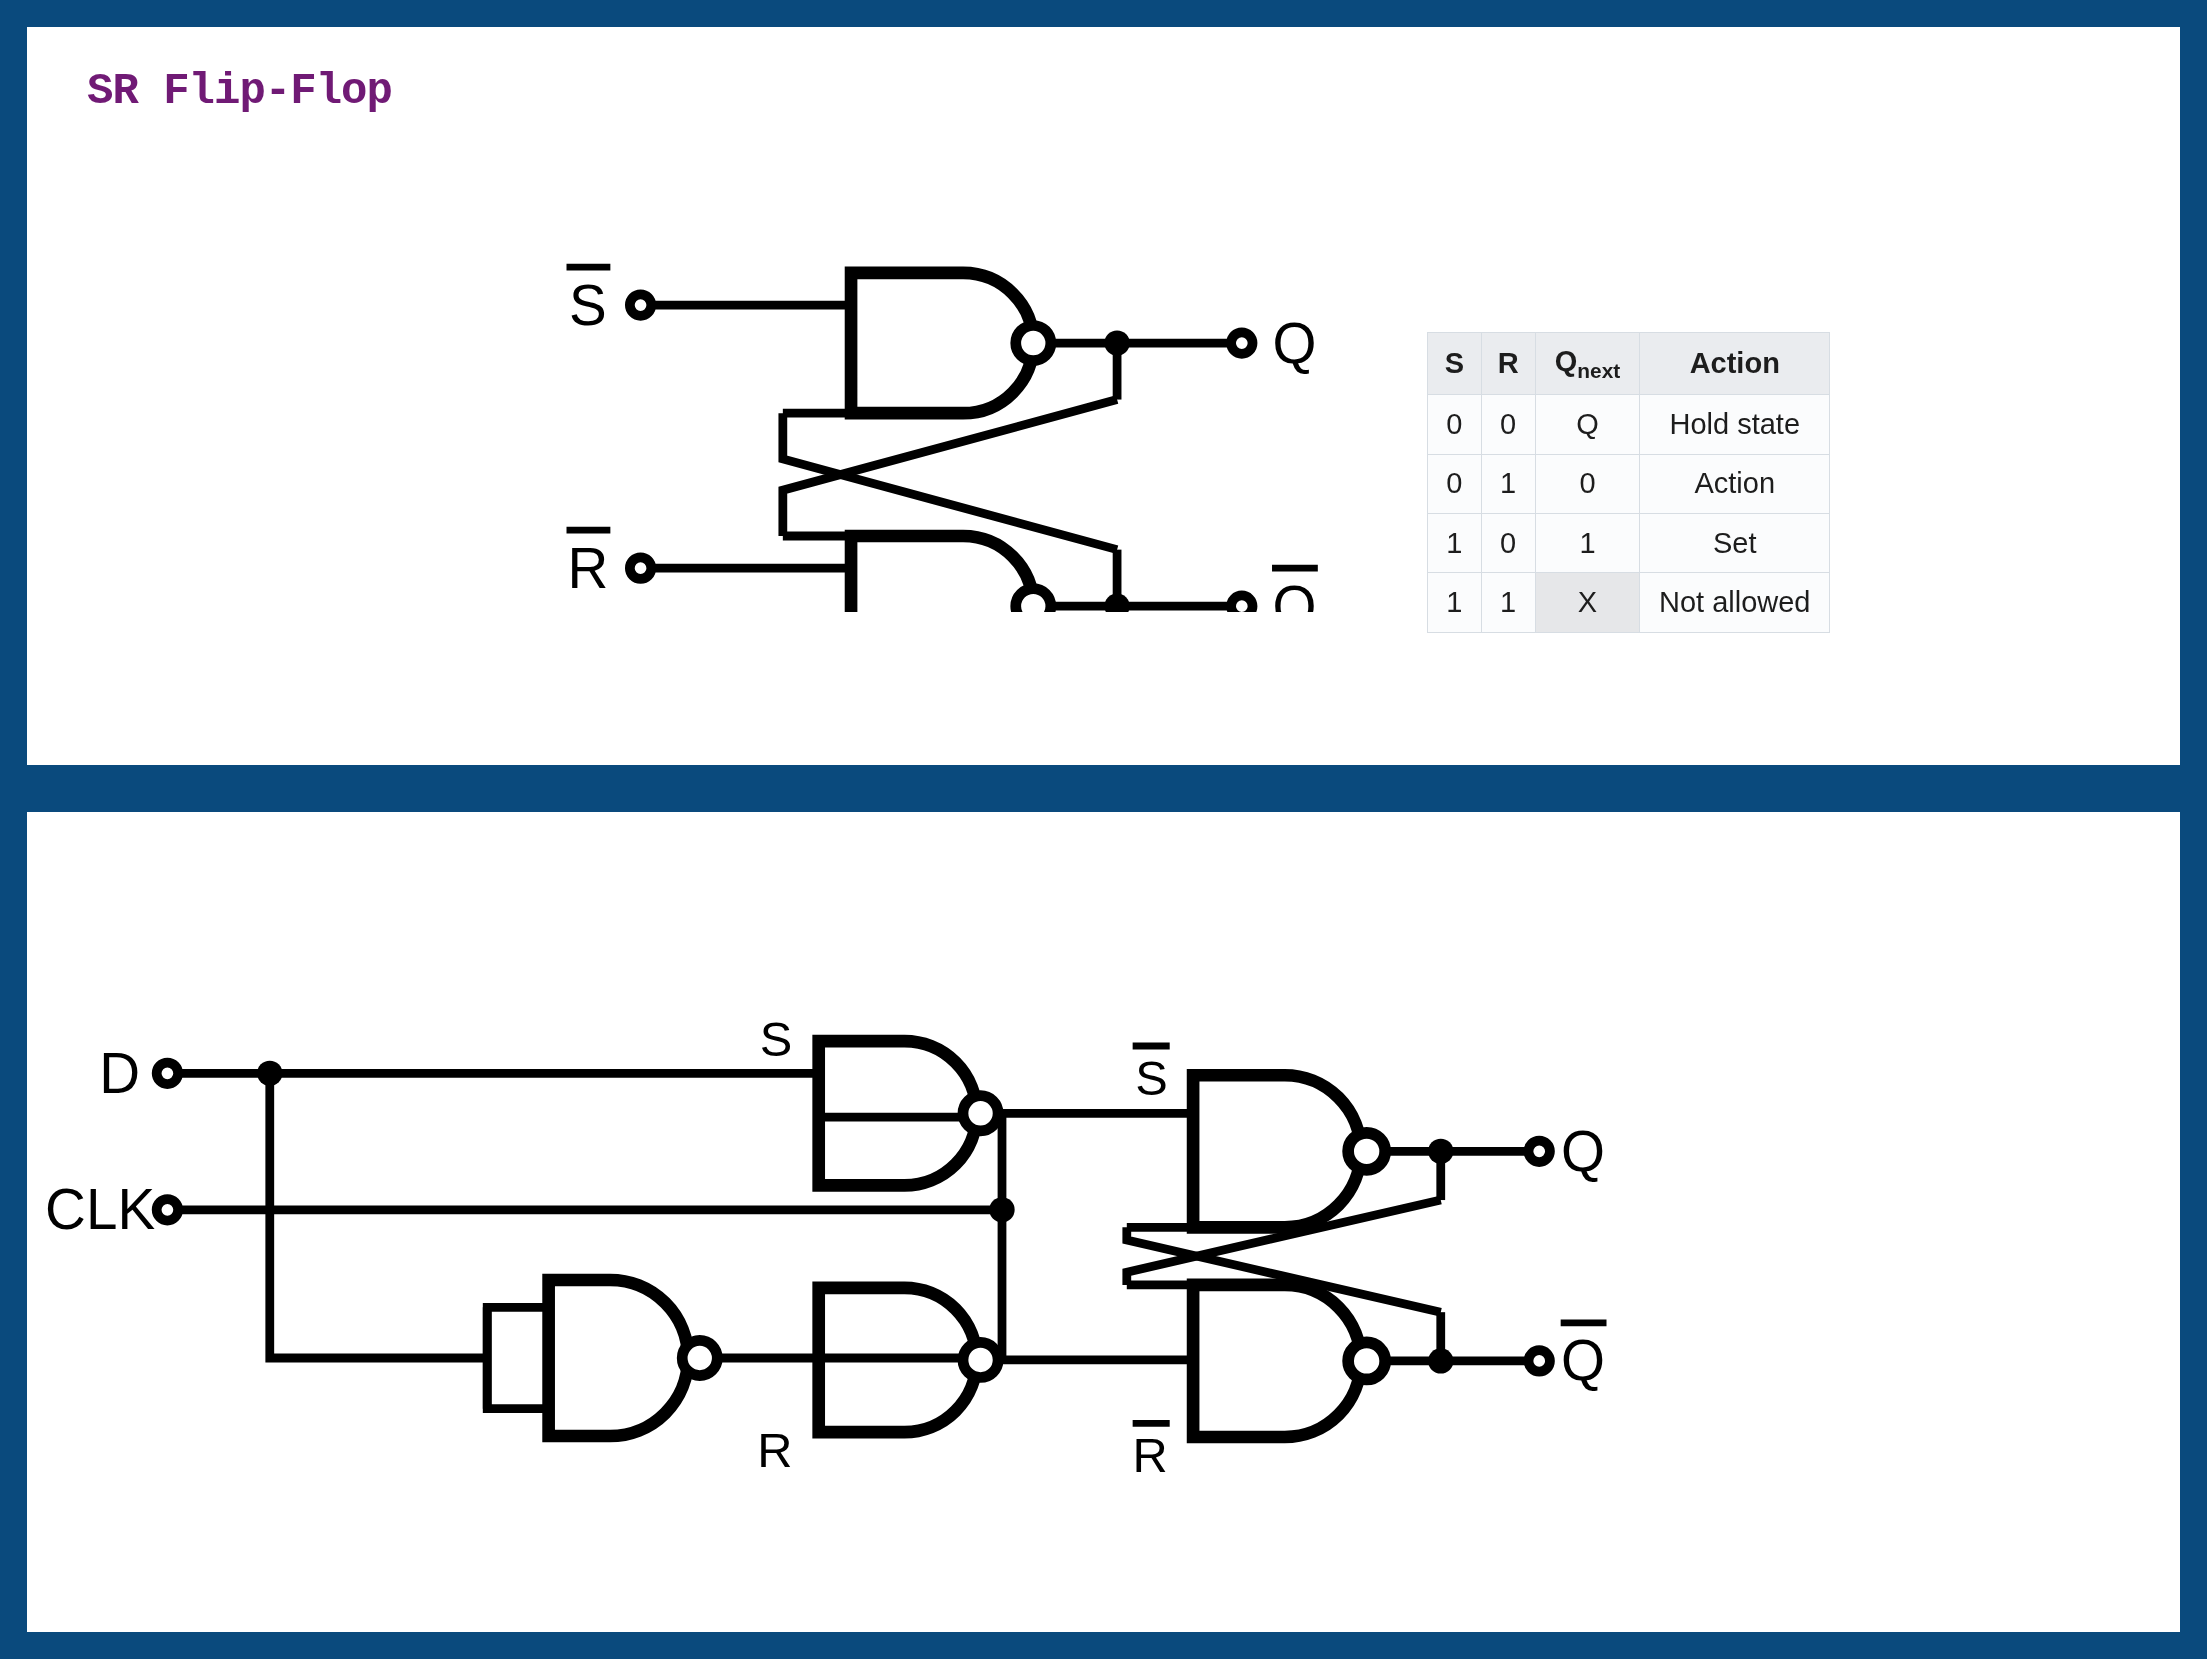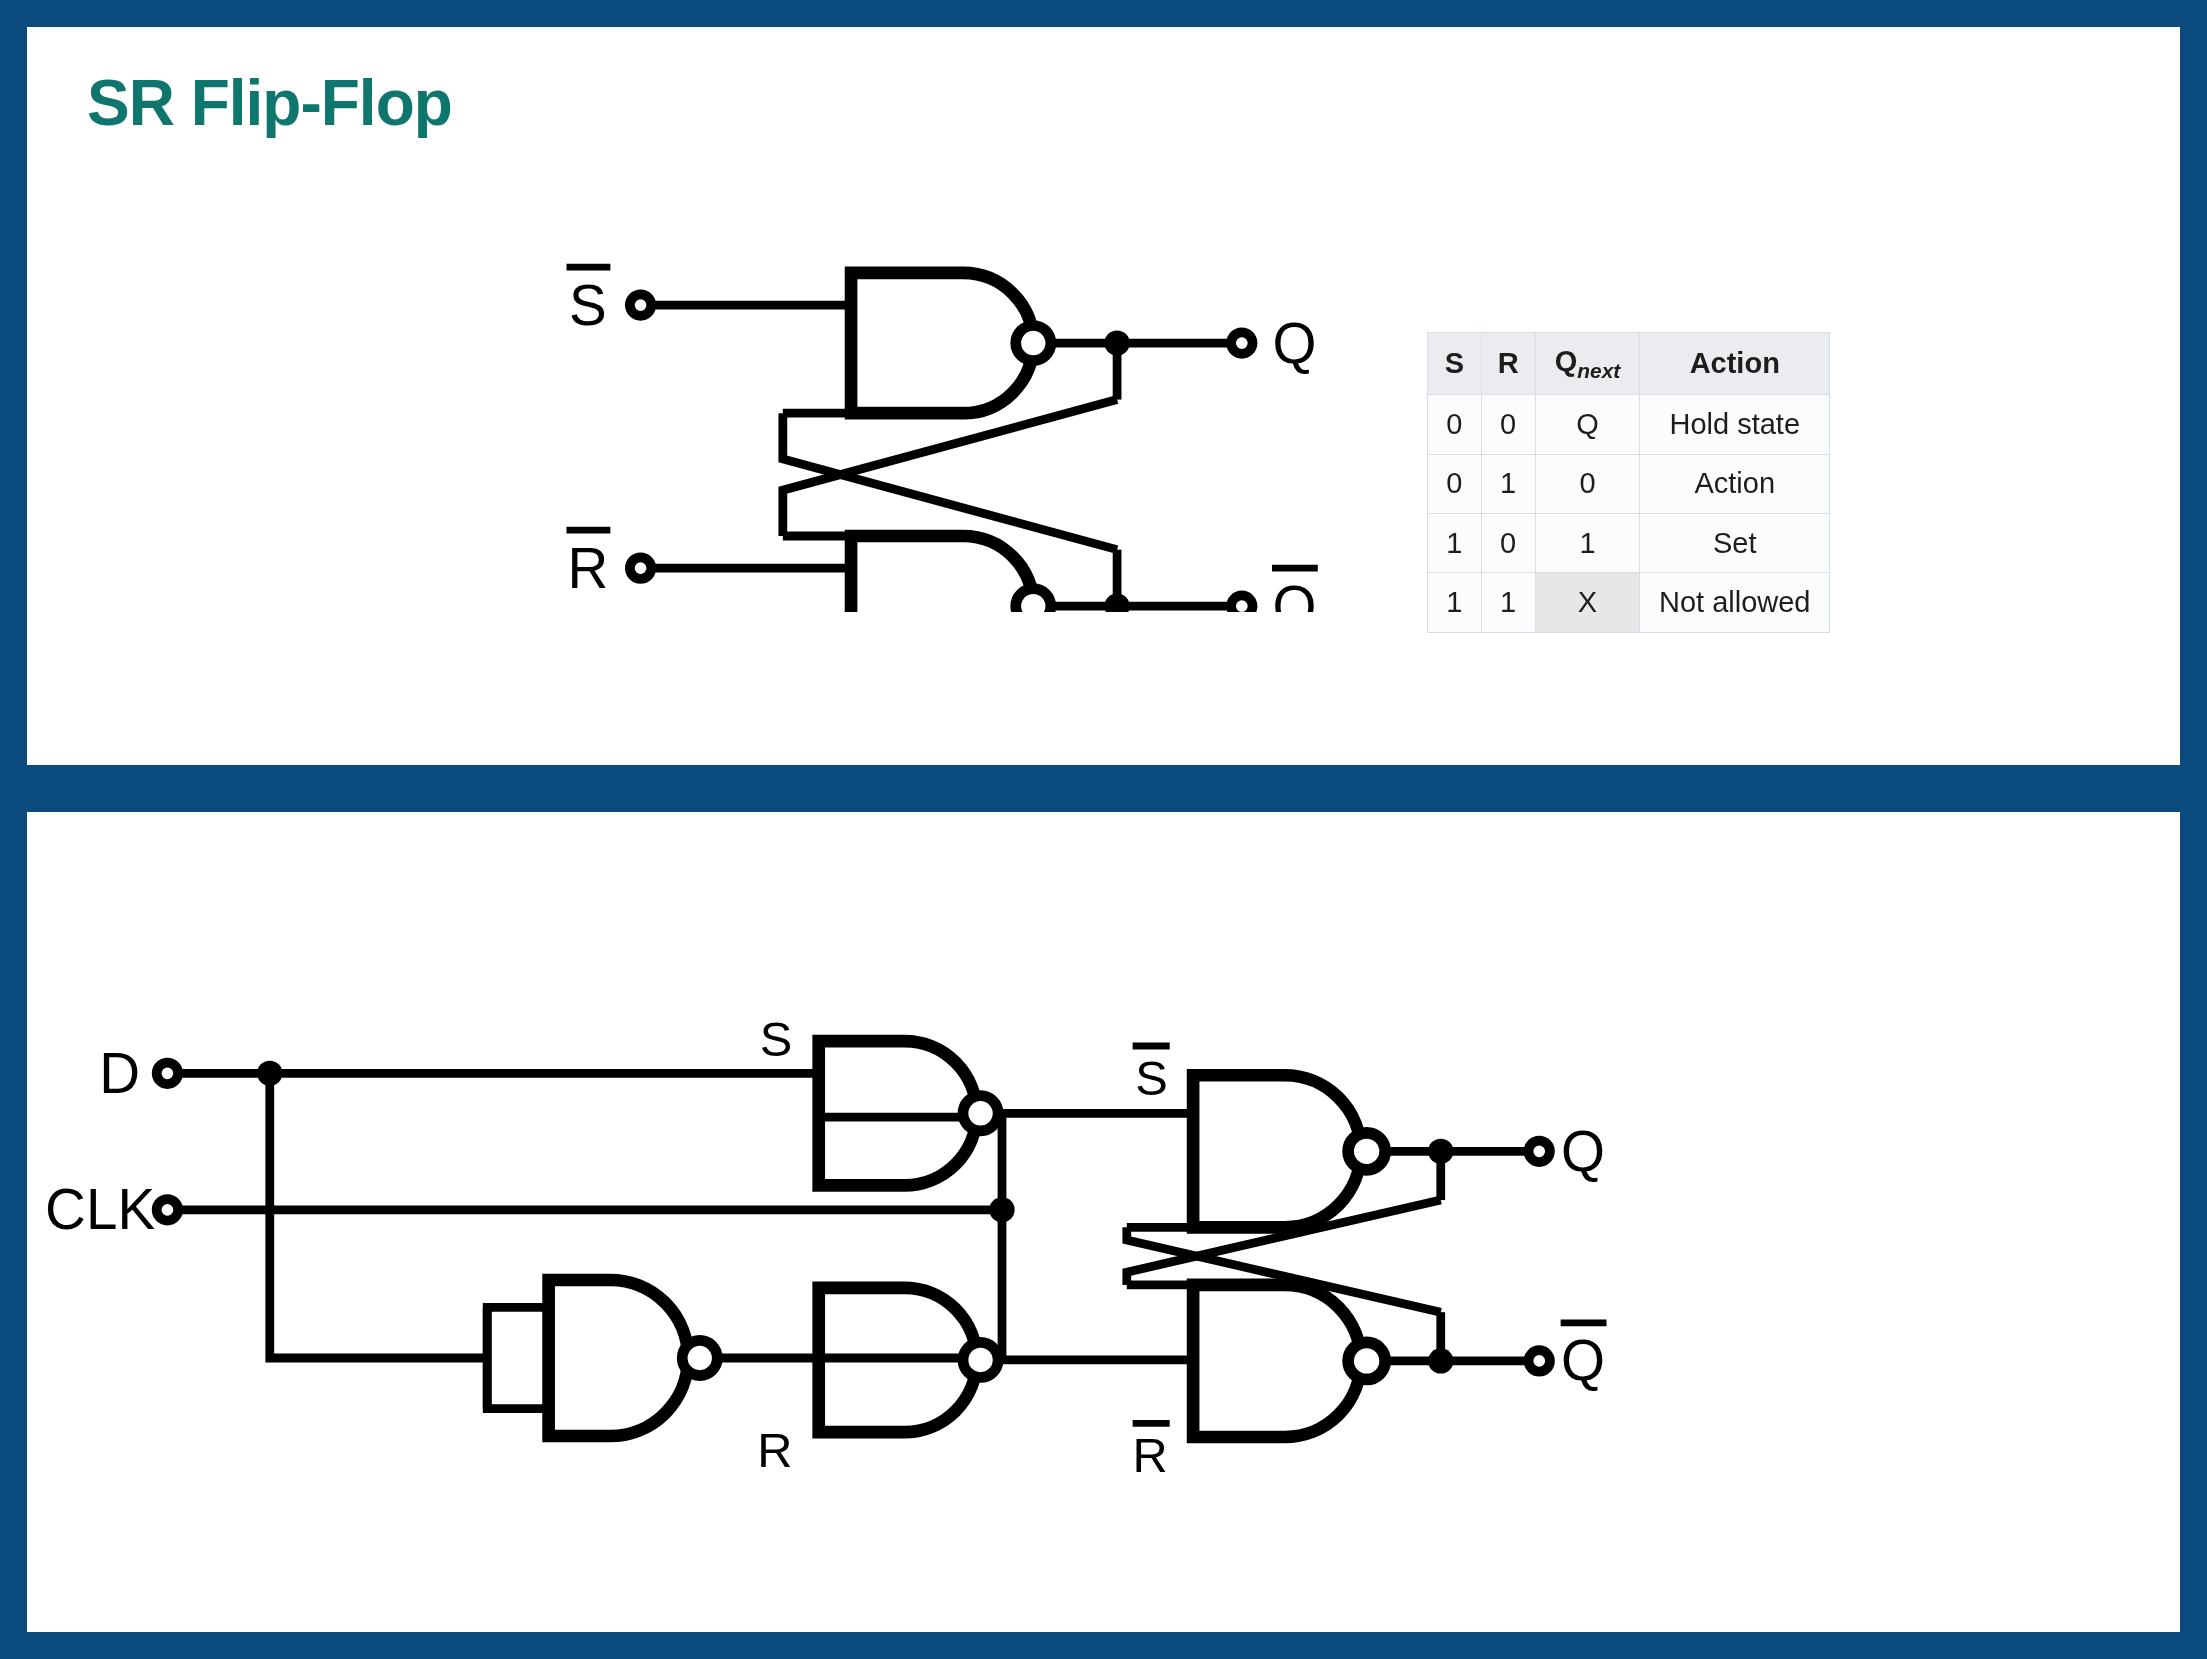--- a/index.html
+++ b/index.html
@@ -32,25 +32,25 @@
     height: 738px;
   }
   #panel-d {
     left: 27px;
     top: 812px;
     width: 2153px;
     height: 820px;
   }
   .panel-title {
     position: absolute;
-    font-family: Liberation Sans, sans-serif;
+    font-family: Liberation Mono, monospace;
     font-weight: bold;
-    font-size: 64px;
+    font-size: 44px;
     letter-spacing: -1px;
-    color: #0f766e;
+    color: #701a75;
     white-space: nowrap;
   }
   #title-sr { left: 60px; top: 39px; }
   #title-d  { left: 60px; top: 49px; }
 
   .circuit-svg { position: absolute; }
   #svg-sr { left: 0px; top: 127px; }
   #svg-d  { left: 0px; top: 107px; }
 
   
@@ -72,21 +72,21 @@
   }
   #table-sr { left: 1400px; top: 305px; }
   #table-sr th { font-size: 29px; padding: 11.7px 3.9px; }
   #table-sr td { font-size: 29px; padding: 12.7px 3.9px; }
   #table-sr .c-s   { width: 45px; }
   #table-sr .c-r   { width: 45px; }
   #table-sr .c-q   { width: 96px; }
   #table-sr .c-act { width: 181px; }
 
   .cell-dim { background: #e6e7e9; }
-  .sub { font-size: 0.72em; vertical-align: sub; font-style: italic; }
+  .sub { font-size: 0.72em; vertical-align: sub; }
 
   
   .lbl {
     font-family: "Liberation Sans", sans-serif;
     font-size: 58px;
     fill: #000000;
   }
   .lbl-sm {
     font-family: "Liberation Sans", sans-serif;
     font-size: 50px;

